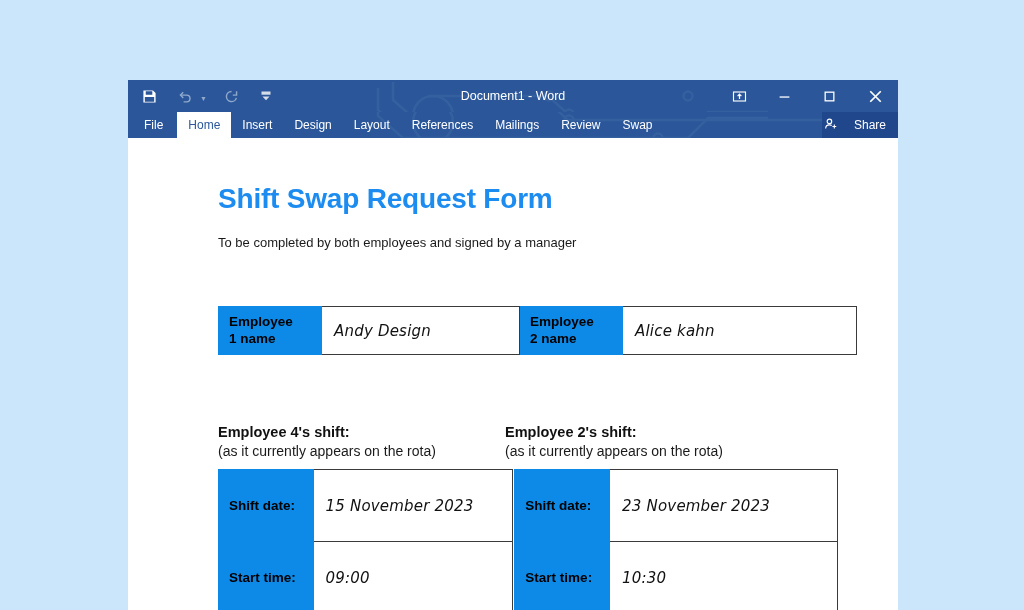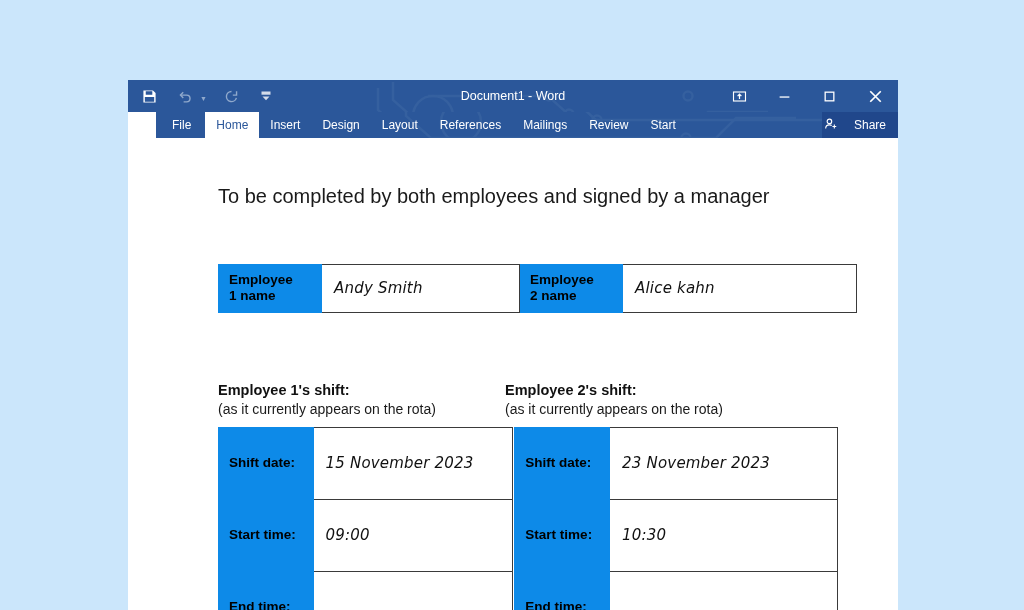--- a/index.html
+++ b/index.html
@@ -103,21 +103,20 @@
   .win-btn.close { width: 46px; }
 
   
   .ribbon-tabs {
     position: relative;
     height: 26px;
     background: #2b579a;
     display: flex;
     align-items: stretch;
     overflow: hidden;
-    margin-left: 28px;
   }
   .tab {
     position: relative;
     display: flex;
     align-items: center;
     padding: 0 11px;
     color: #ffffff;
     font-size: 12px;
     white-space: nowrap;
     z-index: 2;
@@ -158,21 +157,21 @@
   .doc-title {
     color: #1d8cf0;
     font-size: 28px;
     font-weight: bold;
     letter-spacing: -0.2px;
     margin: 0 0 20px 0;
     line-height: 1.1;
   }
   .doc-subtitle {
     color: #1a1a1a;
-    font-size: 20px;
+    font-size: 13px;
     margin: 0 0 56px 0;
     line-height: 1.2;
   }
 
   
   table.form-table {
     border-collapse: collapse;
     table-layout: fixed;
   }
   table.form-table td {
@@ -328,63 +327,64 @@
     </svg>
 
     <div class="tab file">File</div>
     <div class="tab active">Home</div>
     <div class="tab">Insert</div>
     <div class="tab">Design</div>
     <div class="tab">Layout</div>
     <div class="tab">References</div>
     <div class="tab">Mailings</div>
     <div class="tab">Review</div>
-    <div class="tab">Start</div>
+    <div class="tab">Swap</div>
 
     <div class="share-btn">
       <span>
         <svg width="14" height="14" viewBox="0 0 16 16" fill="none" stroke="currentColor" stroke-width="1.3">
           <circle cx="6.2" cy="5" r="2.6"></circle>
           <path d="M1.9 13.2c0-2.6 1.9-4.2 4.3-4.2 1 0 1.9.3 2.6.8"></path>
           <path d="M11.8 8.6v4.4M9.6 10.8h4.4" stroke-width="1.25"></path>
         </svg>
       </span>
       <span>Share</span>
     </div>
   </div>
 
   <div class="doc-area">
     <div class="page">
 
+      <h1 class="doc-title">Shift Swap Request Form</h1>
       <p class="doc-subtitle">To be completed by both employees and signed by a manager</p>
 
       <table id="names-table" class="form-table">
         <tbody>
             <tr>
           <td class="lbl-cell" style="width:92px">
             <span>Employee</span><br>
             <span>1 name</span>
           </td>
           <td class="val-cell" style="width:185px">
-            <span class="hand">Andy Smith</span>
+            <span class="hand">Andy Design</span>
           </td>
           <td class="lbl-cell" style="width:92px">
             <span>Employee</span><br>
             <span>2 name</span>
           </td>
           <td class="val-cell" style="width:221px">
             <span class="hand">Alice kahn</span>
           </td>
         </tr>
       </tbody>
         </table>
 
       <div class="shift-heads">
         <div class="shift-head-col">
-          <div class="shift-head-title">Employee 1's shift:</div>
+          <div class="shift-head-title">Employee 4's shift:</div>
           <div class="shift-head-sub">(as it currently appears on the rota)</div>
         </div>
         <div class="shift-head-col">
           <div class="shift-head-title">Employee 2's shift:</div>
           <div class="shift-head-sub">(as it currently appears on the rota)</div>
         </div>
       </div>
 
       <div class="shift-tables">
 

